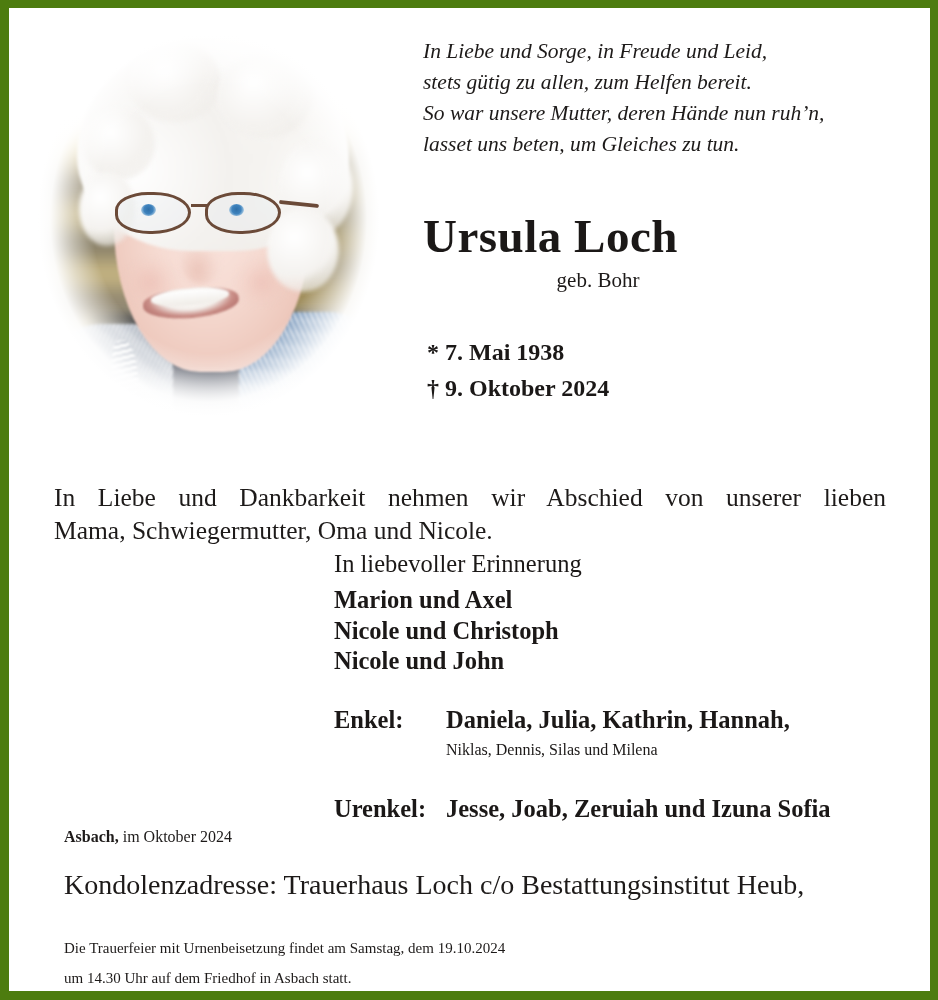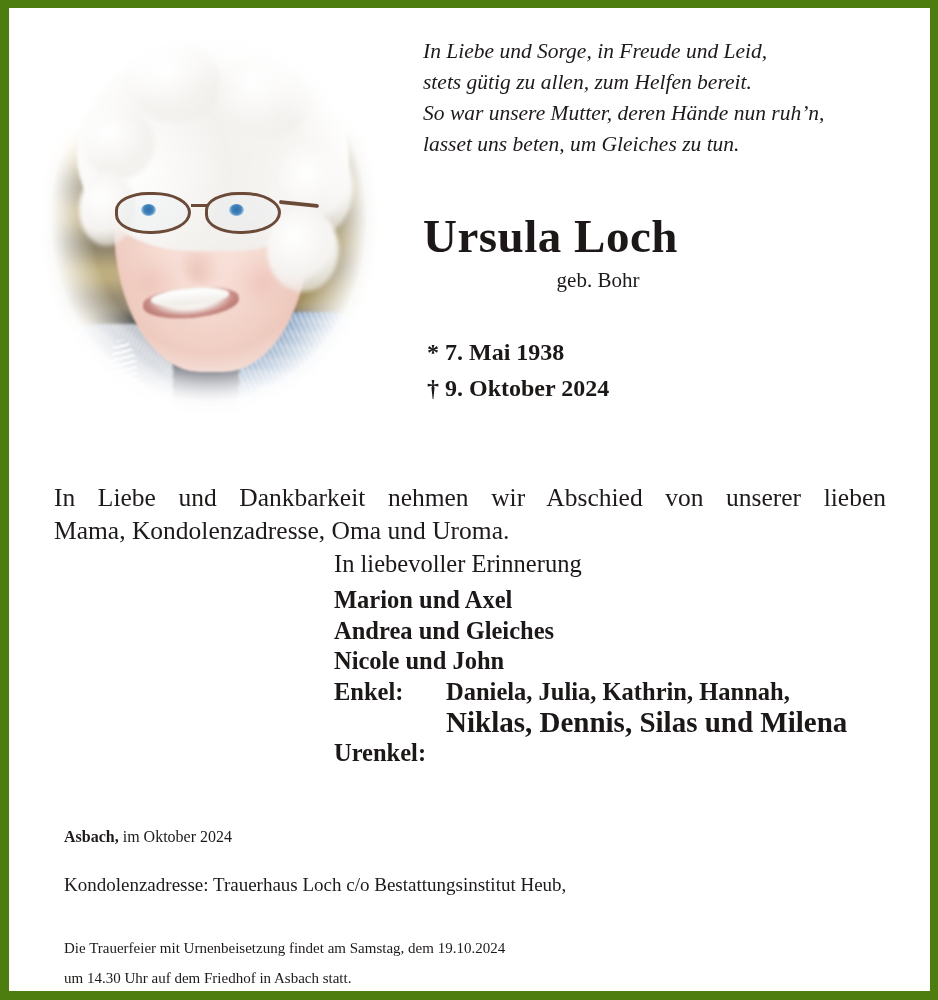--- a/index.html
+++ b/index.html
@@ -348,47 +348,48 @@
     font-size: 24.5px;
     font-weight: bold;
     line-height: 30.5px;
     white-space: nowrap;
   }
   .survivor-row {
     display: flex;
     font-size: 24.5px;
     font-weight: bold;
     line-height: 30.5px;
+    margin-top: 28px;
   }
   .survivor-row .lbl { width: 112px; flex: 0 0 112px; }
   .survivor-row .val { white-space: nowrap; }
   .survivor-cont {
-    font-size: 29px;
-    font-weight: bold;
+    font-size: 16px;
+    font-weight: normal;
     line-height: 30.5px;
     padding-left: 112px;
     white-space: nowrap;
   }
 
   #place-date {
     position: absolute;
     left: 55px;
     top: 813px;
     font-size: 16px;
     line-height: 32px;
     color: #1d1a19;
   }
   #place-date b { font-weight: bold; }
 
   #condolence {
     position: absolute;
     left: 55px;
     top: 862px;
     width: 810px;
-    font-size: 19px;
+    font-size: 28px;
     line-height: 30px;
     color: #1d1a19;
   }
   #funeral {
     position: absolute;
     left: 55px;
     top: 925px;
     width: 830px;
     font-size: 15px;
     line-height: 30px;
@@ -447,35 +448,36 @@
       <div id="maiden-name">geb. Bohr</div>
     </div>
 
     <div id="dates">
       <div class="date-line">* 7. Mai 1938</div>
       <div class="date-line">† 9. Oktober 2024</div>
     </div>
 
     <div id="farewell">
       <div style="text-align:justify; text-align-last:justify;">In Liebe und Dankbarkeit nehmen wir Abschied von unserer lieben</div>
-      <div>Mama, Kondolenzadresse, Oma und Uroma.</div>
+      <div>Mama, Schwiegermutter, Oma und Nicole.</div>
     </div>
 
     <div id="memory-block">
       <div id="memory-heading">In liebevoller Erinnerung</div>
       <div class="survivor">Marion und Axel</div>
-      <div class="survivor">Andrea und Gleiches</div>
+      <div class="survivor">Nicole und Christoph</div>
       <div class="survivor">Nicole und John</div>
       <div class="survivor-row">
         <span class="lbl">Enkel:</span>
         <span class="val">Daniela, Julia, Kathrin, Hannah,</span>
       </div>
       <div class="survivor-cont">Niklas, Dennis, Silas und Milena</div>
       <div class="survivor-row">
         <span class="lbl">Urenkel:</span>
+        <span class="val">Jesse, Joab, Zeruiah und Izuna Sofia</span>
       </div>
     </div>
 
     <div id="place-date">
       <b>Asbach,</b><span> im Oktober 2024</span>
     </div>
 
     <div id="condolence">
       <div>Kondolenzadresse: Trauerhaus Loch c/o Bestattungsinstitut Heub,</div>
     </div>

